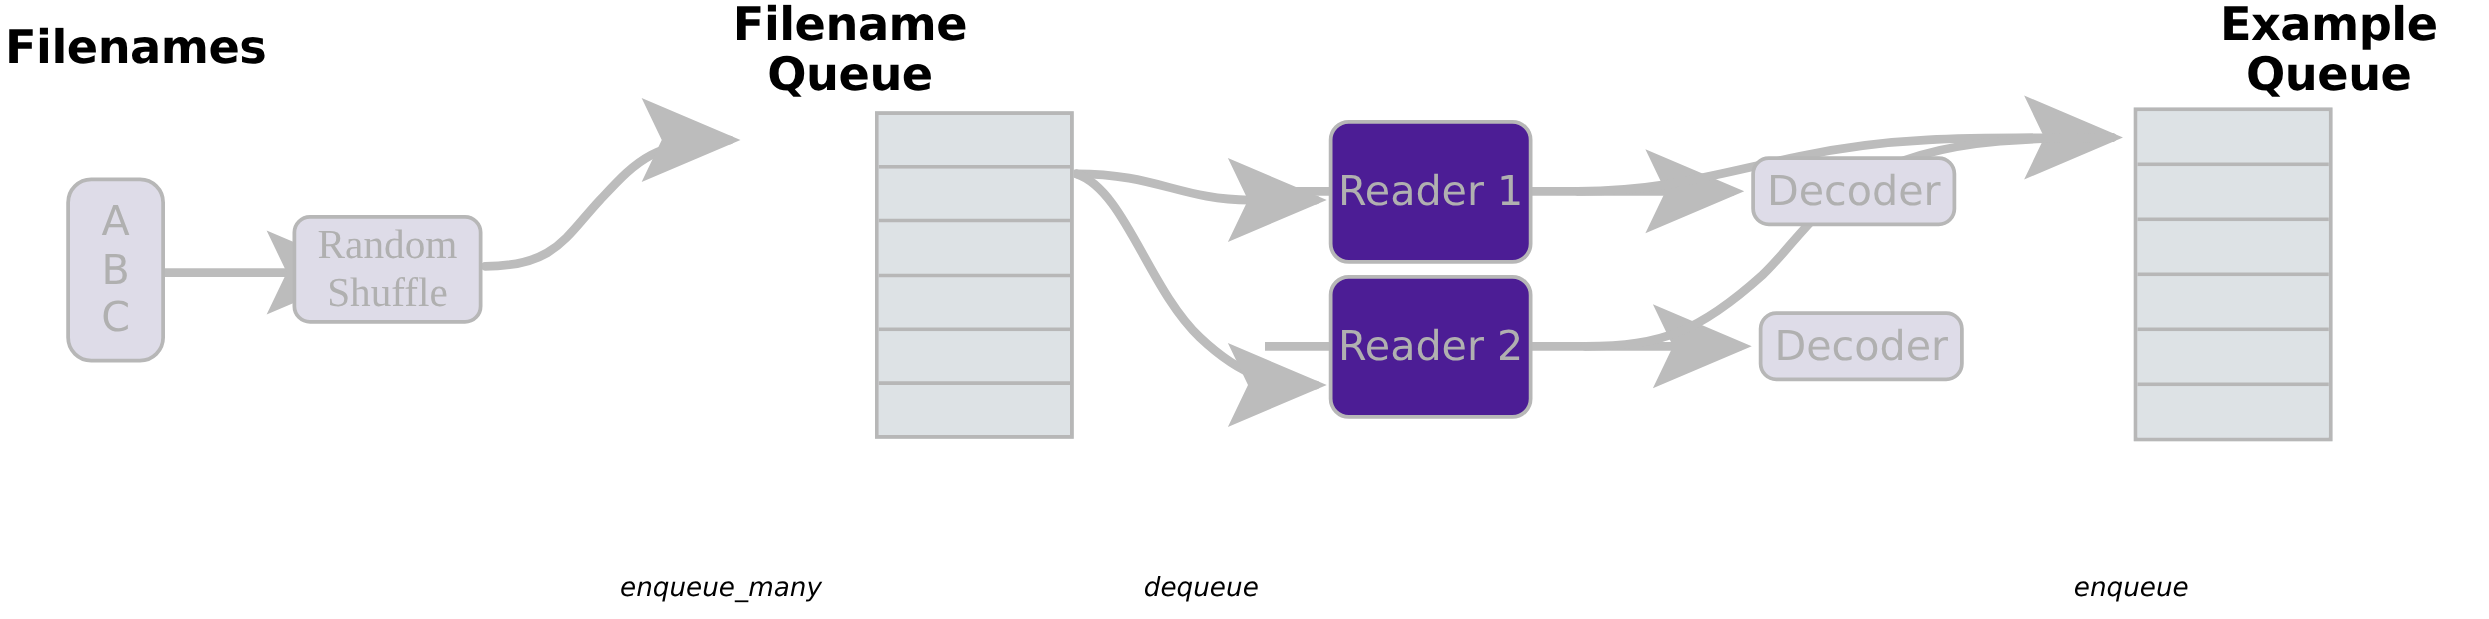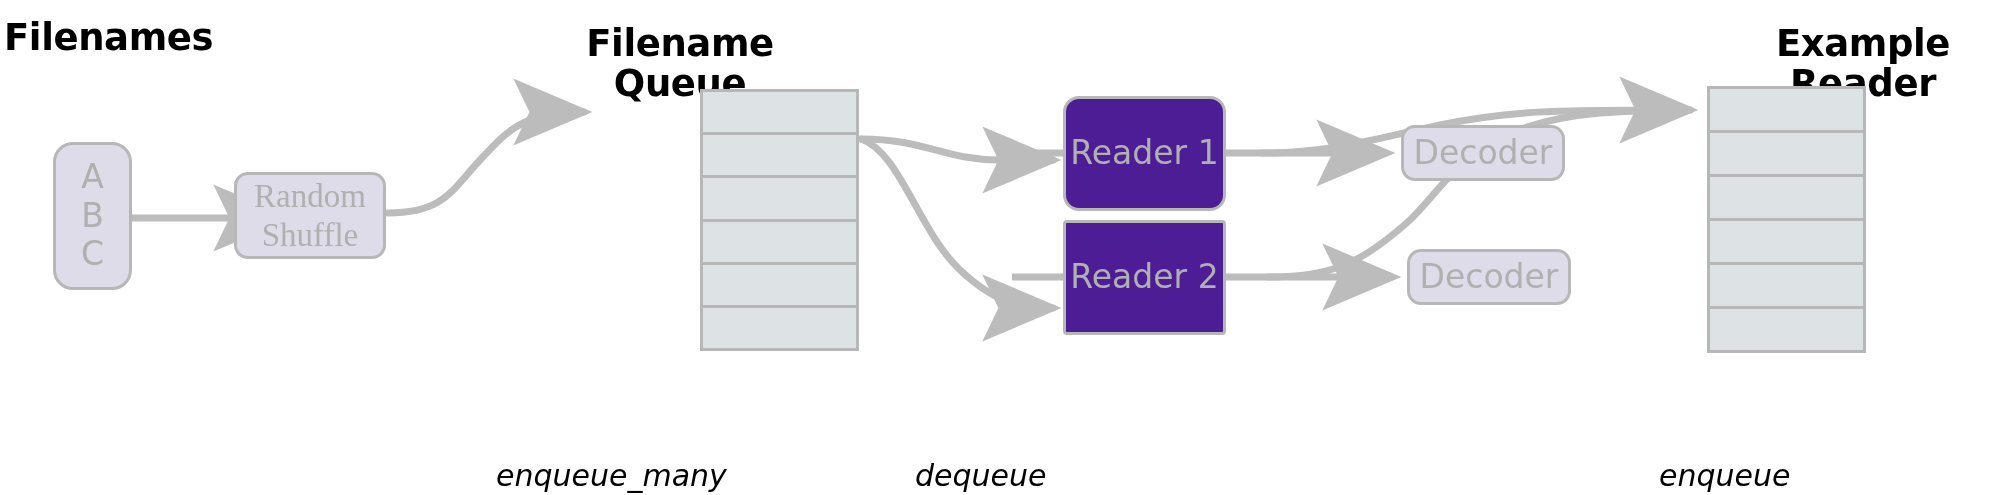--- a/index.html
+++ b/index.html
@@ -30,21 +30,21 @@
   .heading {
     position: absolute;
     font-weight: bold;
     color: #000000;
     font-size: 37px;
     line-height: 1.08;
     letter-spacing: -0.4px;
     white-space: pre-line;
   }
   .heading.left   { text-align: left; }
-  .heading.center { text-align: center; margin-top: 24px; }
+  .heading.center { text-align: center; }
 
   
   .node {
     position: absolute;
     box-sizing: border-box;
     display: flex;
     align-items: center;
     justify-content: center;
     text-align: center;
     border: 3px solid #b7b7b7;
@@ -69,21 +69,21 @@
     flex: 1 1 0;
     border-bottom: 3px solid #b7b7b7;
     background: #dde2e5;
   }
   .queue .cell:last-child { border-bottom: none; }
 
   
   .edge-label {
     position: absolute;
     font-style: italic;
-    font-size: 30px;
+    font-size: 21px;
     color: #000000;
     white-space: nowrap;
   }
 </style>
 </head>
 <body>
 
 <div id="stage">
 
   <svg id="wires" viewBox="0 0 1991 495" width="1991" height="495" xmlns="http://www.w3.org/2000/svg">
@@ -110,41 +110,41 @@
     <path d="M1268,277 C1330,277 1360,265 1410,220 C1450,182 1470,124 1600,113
              C1640,110 1660,110 1690,110" fill="none" stroke="#bcbcbc" stroke-width="7" stroke-linecap="round"></path>
   </svg>
 
   <div class="heading left" style="left:4px; top:18px;">Filenames</div>
 
   <div class="heading center" style="left:520px; top:0px; width:320px;">Filename
 Queue</div>
 
   <div class="heading center" style="left:1735px; top:0px; width:256px;">Example
-Reader</div>
+Queue</div>
 
   <div class="node lavender" style="left:53px; top:142px; width:79px; height:148px; border-radius:20px;">A
 B
 C</div>
 
   <div class="node lavender" style="left:234px; top:172px; width:152px; height:87px; border-radius:14px;font-family:Liberation Serif, serif;">Random
 Shuffle</div>
 
   <div class="queue" style="left:700px; top:89px; width:159px; height:262px;">
     <div class="cell"></div>
     <div class="cell"></div>
     <div class="cell"></div>
     <div class="cell"></div>
     <div class="cell"></div>
     <div class="cell"></div>
   </div>
 
   <div class="node bluegray" style="left:1063px; top:96px; width:163px; height:115px; border-radius:16px;">Reader 1</div>
 
-  <div class="node bluegray" style="left:1063px; top:220px; width:163px; height:115px; border-radius:4px;">Reader 2</div>
+  <div class="node bluegray" style="left:1063px; top:220px; width:163px; height:115px; border-radius:16px;">Reader 2</div>
 
   <div class="node lavender" style="left:1401px; top:125px; width:164px; height:56px; border-radius:14px;">Decoder</div>
 
   <div class="node lavender" style="left:1407px; top:249px; width:164px; height:56px; border-radius:14px;">Decoder</div>
 
   <div class="queue" style="left:1707px; top:86px; width:159px; height:267px;">
     <div class="cell"></div>
     <div class="cell"></div>
     <div class="cell"></div>
     <div class="cell"></div>

